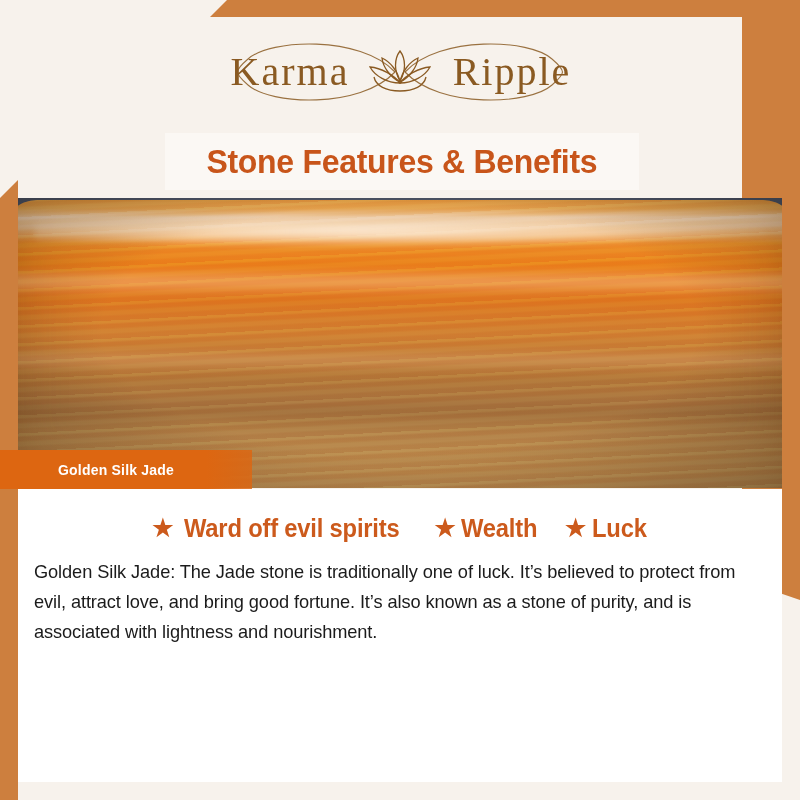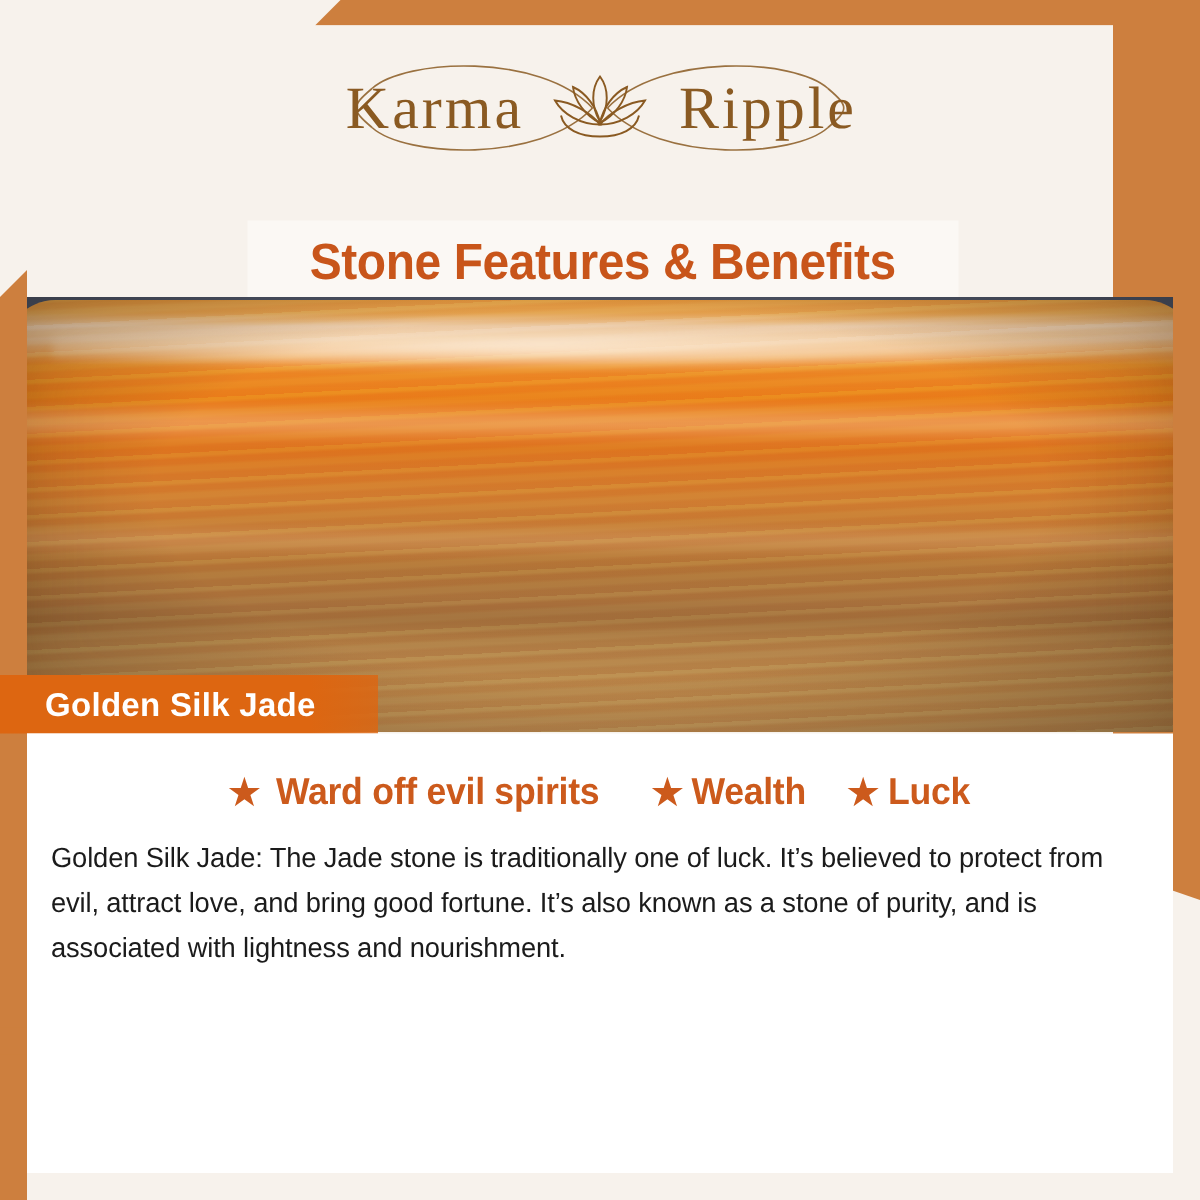--- a/index.html
+++ b/index.html
@@ -39,21 +39,21 @@
     display:flex; align-items:center; justify-content:center;
   }
   .logo-svg { display:block; }
   .logo-text {
     font-family:"Liberation Serif", serif;
     font-size:40px; fill:#8a5a22; letter-spacing:2px;
   }
 
   
   .title-box {
-    position:absolute; top:147px; left:165px; width:474px; height:57px;
+    position:absolute; top:133px; left:165px; width:474px; height:57px;
     background:#fbf8f4;
     display:flex; align-items:center; justify-content:center;
   }
   .title-text {
     font-family:"Liberation Sans Narrow","Liberation Sans", sans-serif;
     font-size:34px; font-weight:bold; color:#c8551a;
     letter-spacing:-0.3px; white-space:nowrap;
     transform:scaleX(0.94); transform-origin:center;
   }
 
@@ -107,22 +107,22 @@
     background:radial-gradient(ellipse at 50% 45%, rgba(0,0,0,0) 55%, rgba(0,0,0,.28) 100%);
   }
 
   
   .name-badge {
     position:absolute; left:0; top:450px; width:252px; height:39px;
     background:linear-gradient(90deg,#dd6611 0%, #dd6611 82%, rgba(221,102,17,.82) 100%);
     display:flex; align-items:center;
   }
   .name-badge-text {
-    color:#ffffff; font-size:22px; font-weight:bold;
-    padding-left:30px; letter-spacing:.2px; white-space:nowrap;
+    color:#ffffff; font-size:14px; font-weight:bold;
+    padding-left:30px; letter-spacing:.2px; white-space:nowrap;margin-left:28px;
   }
 
   
   .content {
     position:absolute; left:18px; top:489px; width:764px; height:293px;
     background:#ffffff;
   }
   .benefits {
     display:flex; align-items:center; justify-content:center;
     gap:22px; margin-top:25px; padding:0 20px;

